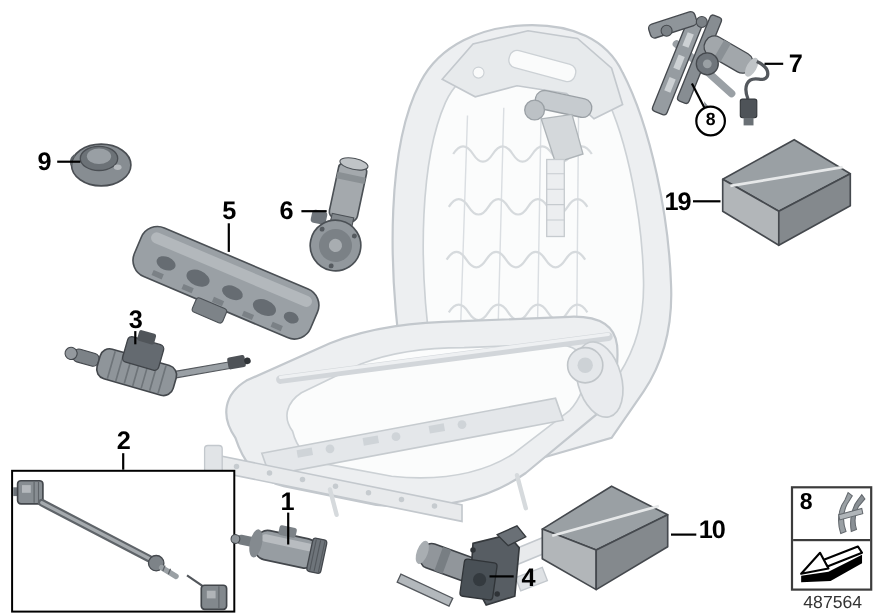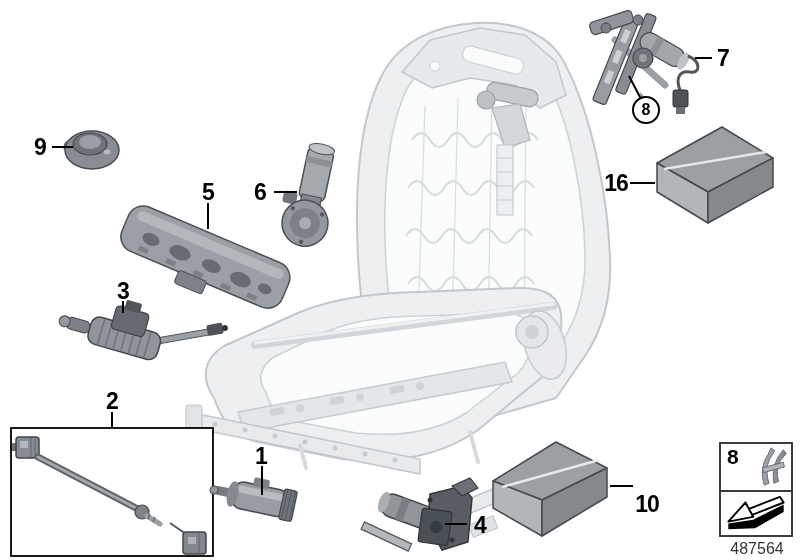--- a/index.html
+++ b/index.html
@@ -251,22 +251,22 @@
 </svg>
 
 <div class="co" style="left:40px;top:147px">9</div>
 <div class="co" style="left:208px;top:192px">5</div>
 <div class="co" style="left:260px;top:192px">6</div>
 <div class="co" style="left:123px;top:291px">3</div>
 <div class="co" style="left:112px;top:401px">2</div>
 <div class="co" style="left:261px;top:456px">1</div>
 <div class="co" style="left:480px;top:525px">4</div>
 <div class="co" style="left:723px;top:58px">7</div>
-<div class="co" style="left:616px;top:183px">16</div>
-<div class="co" style="left:647px;top:504px">10</div>
+<div class="co" style="left:616px;top:183px">19</div>
+<div class="co" style="left:647px;top:482px">10</div>
 <div class="co-circle" style="left:646px;top:110px">8</div>
 
 <div id="legend">
   <div class="cell-top">
     <span class="idx">8</span>
     <svg width="36" height="42" style="right:2px;top:1px" viewBox="0 0 34 44">
       <path d="M10,42 C6,30 8,18 14,10 L17,3 L21,6 L16,14 C12,22 12,32 15,40 Z" fill="#9aa0a4" stroke="#64696e" stroke-width="1"></path>
       <path d="M20,40 C18,28 21,16 27,9 L30,5 L33,9 L27,16 C23,24 23,32 25,38 Z" fill="#8a9095" stroke="#64696e" stroke-width="1"></path>
       <path d="M8,24 L30,18 L31,23 L9,29 Z" fill="#b0b5b9" stroke="#64696e" stroke-width="1"></path>
     </svg>

